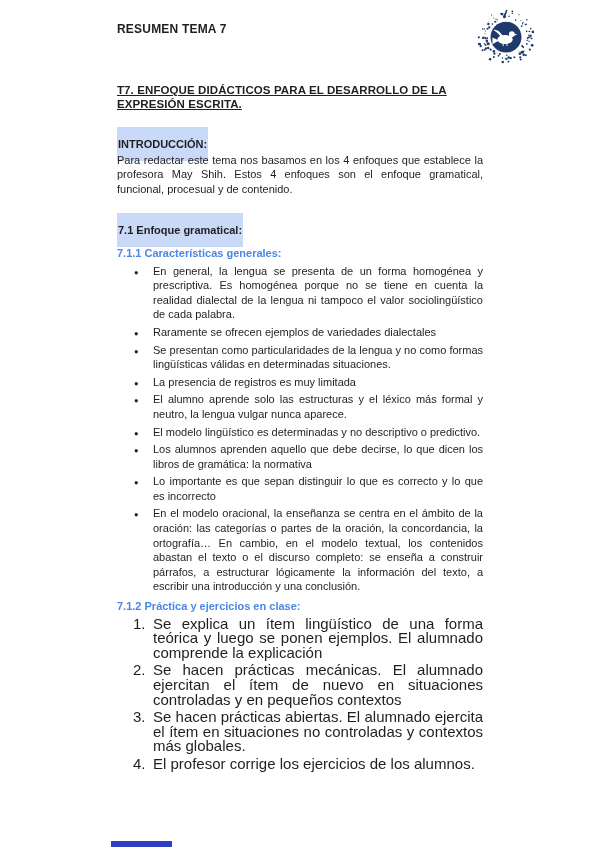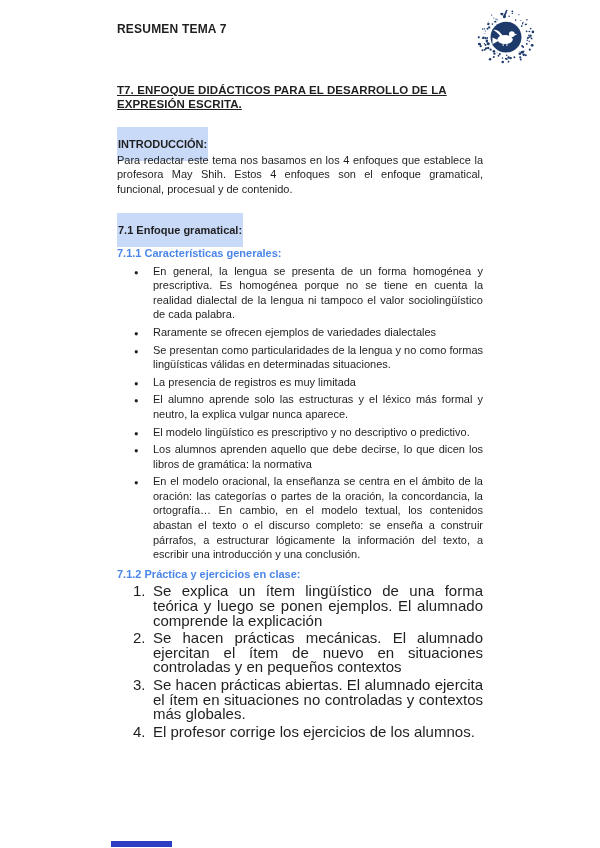--- a/index.html
+++ b/index.html
@@ -205,23 +205,24 @@
       <span class="hl">7.1 Enfoque gramatical:</span>
     </div>
 
     <div class="sub-heading">7.1.1 Características generales:</div>
 
     <ul class="bullets">
       <li>En general, la lengua se presenta de un forma homogénea y prescriptiva. Es homogénea porque no se tiene en cuenta la realidad dialectal de la lengua ni tampoco el valor sociolingüístico de cada palabra.</li>
       <li>Raramente se ofrecen ejemplos de variedades dialectales</li>
       <li>Se presentan como particularidades de la lengua y no como formas lingüísticas válidas en determinadas situaciones.</li>
       <li>La presencia de registros es muy limitada</li>
-      <li>El alumno aprende solo las estructuras y el léxico más formal y neutro, la explica vulgar nunca aparece.</li>
-      <li>El modelo lingüístico es prescriptivo y no descriptivo o predictivo.</li>
+      <li>El alumno aprende solo las estructuras y el léxico más formal y neutro, la lengua vulgar nunca aparece.</li>
+      <li>El modelo lingüístico es determinadas y no descriptivo o predictivo.</li>
       <li>Los alumnos aprenden aquello que debe decirse, lo que dicen los libros de gramática: la normativa</li>
+      <li>Lo importante es que sepan distinguir lo que es correcto y lo que es incorrecto</li>
       <li>En el modelo oracional, la enseñanza  se centra en el ámbito de la oración: las categorías o partes de la oración, la concordancia, la ortografía… En cambio, en el modelo textual, los contenidos abastan el texto o el discurso completo: se enseña a construir párrafos, a estructurar lógicamente la información del texto, a escribir una introducción y una conclusión.</li>
     </ul>
 
     <div class="sub-heading sub-712">7.1.2 Práctica y ejercicios en clase:</div>
 
     <ol class="steps">
       <li>Se explica un ítem lingüístico de una forma teórica y luego se ponen ejemplos. El alumnado comprende la explicación</li>
       <li>Se hacen prácticas mecánicas. El alumnado ejercitan el ítem de nuevo en situaciones controladas y en pequeños contextos</li>
       <li>Se hacen prácticas abiertas. El alumnado ejercita el ítem en situaciones no controladas y contextos más globales.</li>
       <li>El profesor corrige los ejercicios de los alumnos.</li>

